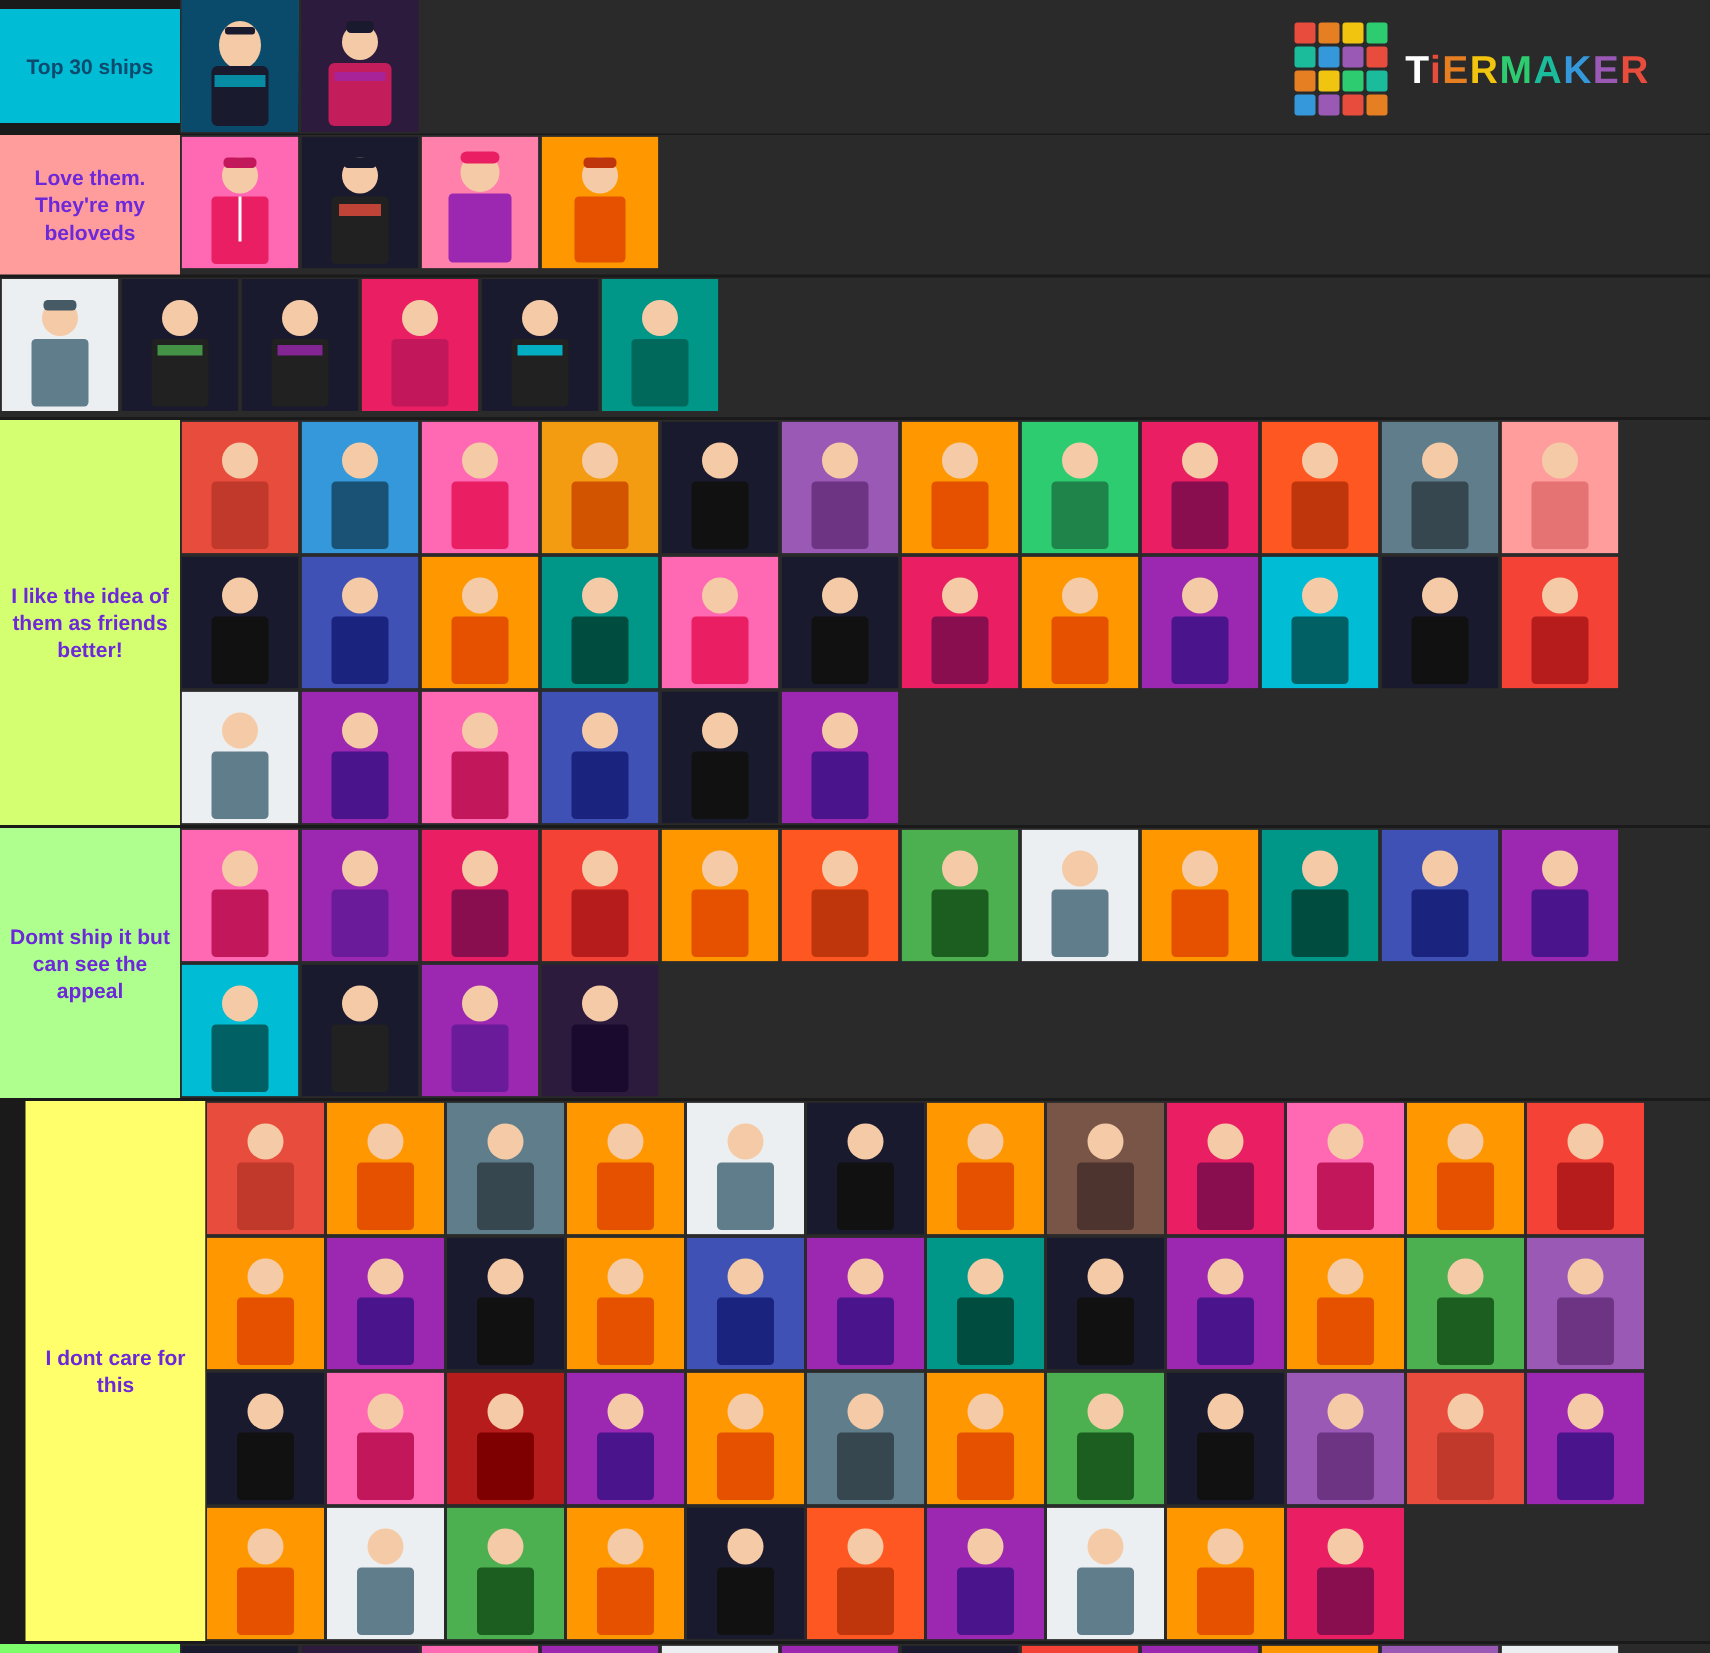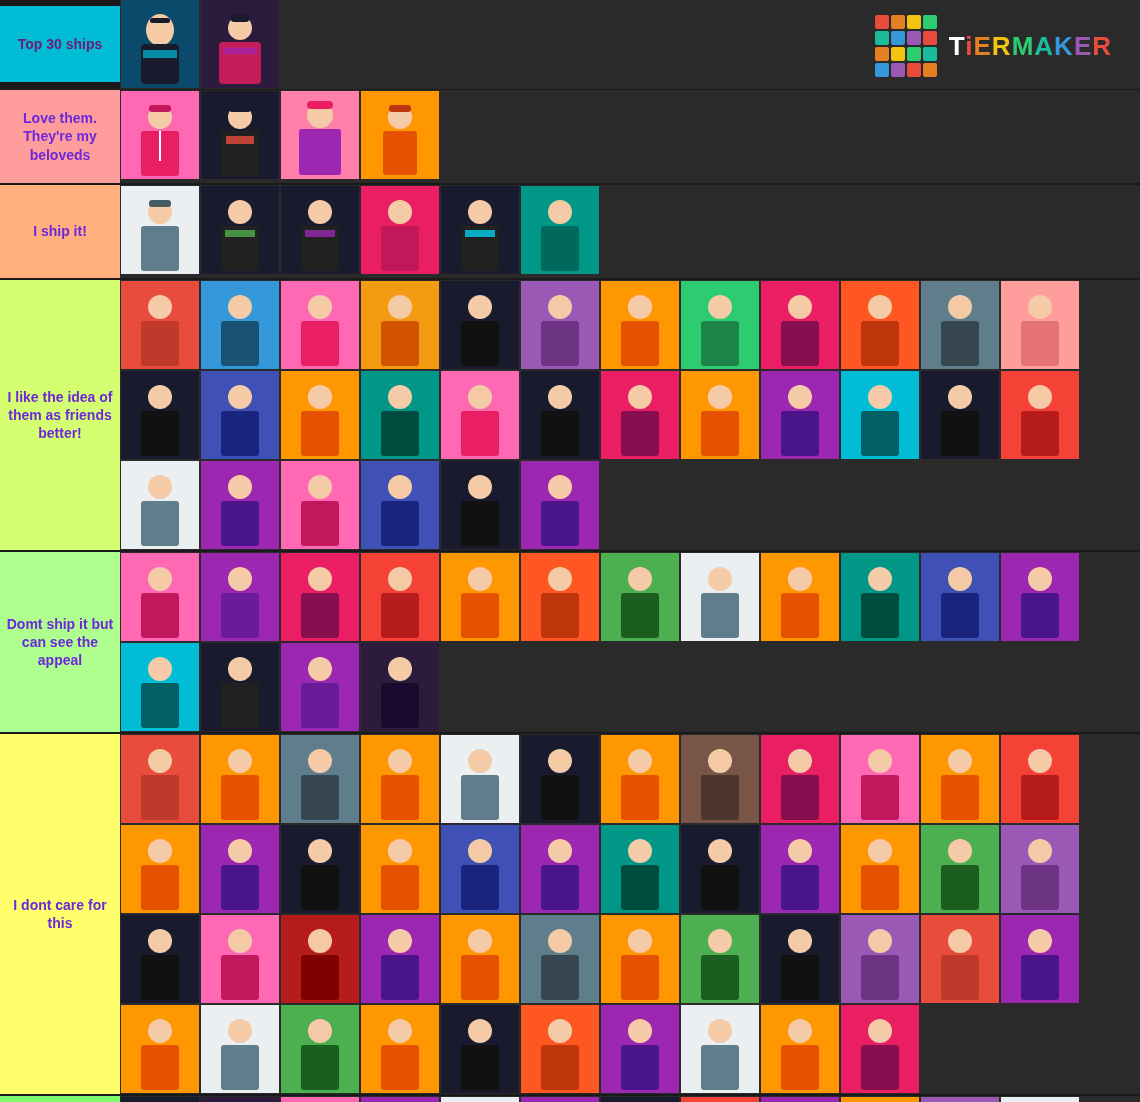--- a/index.html
+++ b/index.html
@@ -45,21 +45,21 @@
     .header-label {
       width: 120px;
       background: #00bcd4;
       height: 76px;
       display: flex;
       align-items: center;
       justify-content: center;
       text-align: center;
       font-size: 14px;
       font-weight: bold;
-      color: #701a75;
+      color: #0c4a6e;
       padding: 3px;
     }
     .header-content {
       display: flex;
       flex: 1;
       background: #2a2a2a;
       height: 90px;
     }
     .tiermaker-logo {
       margin-left: auto;
@@ -121,21 +121,21 @@
         <svg width="78" height="88" viewBox="0 0 78 88" style="position:absolute;inset:0;">
           <rect width="78" height="88" fill="#2d1b3d"></rect>
           <circle cx="39" cy="28" r="12" fill="#f5cba7"></circle>
           <rect x="18" y="42" width="42" height="42" rx="4" fill="#e91e63" opacity="0.8"></rect>
           <rect x="22" y="48" width="34" height="6" fill="#9c27b0" opacity="0.7"></rect>
           <rect x="30" y="14" width="18" height="8" rx="3" fill="#1a1a2e"></rect>
         </svg>
       </div>
     </div>
 
-    <div class="tiermaker-logo" style="position:absolute; right:8px; top:15px; display:flex; align-items:center; gap:12px;">
+    <div class="tiermaker-logo" style="position:absolute; right:20px; top:15px; display:flex; align-items:center; gap:12px;">
       <div class="logo-grid">
         <div style="width:14px;height:14px;background:#e74c3c;border-radius:2px;"></div>
         <div style="width:14px;height:14px;background:#e67e22;border-radius:2px;"></div>
         <div style="width:14px;height:14px;background:#f1c40f;border-radius:2px;"></div>
         <div style="width:14px;height:14px;background:#2ecc71;border-radius:2px;"></div>
         <div style="width:14px;height:14px;background:#1abc9c;border-radius:2px;"></div>
         <div style="width:14px;height:14px;background:#3498db;border-radius:2px;"></div>
         <div style="width:14px;height:14px;background:#9b59b6;border-radius:2px;"></div>
         <div style="width:14px;height:14px;background:#e74c3c;border-radius:2px;"></div>
         <div style="width:14px;height:14px;background:#e67e22;border-radius:2px;"></div>
@@ -189,23 +189,20 @@
             <rect width="78" height="88" fill="#ff9800"></rect>
             <circle cx="39" cy="26" r="12" fill="#f5cba7"></circle>
             <rect x="22" y="40" width="34" height="44" rx="3" fill="#e65100"></rect>
             <rect x="28" y="14" width="22" height="7" rx="3" fill="#bf360c"></rect>
           </svg>
         </div>
     </div>
   </div>
 
   <div class="tier-row" style="min-height:95px;">
-    <div class="tier-label label-peach">
-      <span>I ship it!</span>
-    </div>
     <div class="tier-content">
       <div class="char-card">
           <svg width="78" height="88" viewBox="0 0 78 88">
             <rect width="78" height="88" fill="#eceff1"></rect>
             <circle cx="39" cy="26" r="12" fill="#f5cba7"></circle>
             <rect x="20" y="40" width="38" height="45" rx="3" fill="#607d8b"></rect>
             <rect x="28" y="14" width="22" height="7" rx="3" fill="#455a64"></rect>
           </svg>
         </div>
       <div class="char-card">
@@ -584,21 +581,21 @@
       <div class="char-card">
           <svg width="78" height="88" viewBox="0 0 78 88">
             <rect width="78" height="88" fill="#2d1b3d"></rect>
             <circle cx="39" cy="26" r="12" fill="#f5cba7"></circle>
             <rect x="20" y="40" width="38" height="45" rx="3" fill="#1a0a2e"></rect>
           </svg>
         </div>
     </div>
   </div>
 
-  <div class="tier-row" style="min-height:360px; flex-wrap:wrap; align-items:center;">
+  <div class="tier-row" style="min-height:360px; flex-wrap:wrap; align-items:center;padding-left:17px;">
     <div class="tier-label label-yellow" style="align-self:stretch;">
       <span>I dont care for this</span>
     </div>
     <div class="tier-content" style="flex-wrap:wrap; align-content:flex-start;">
 
       <div class="char-card">
           <svg width="78" height="88" viewBox="0 0 78 88">
             <rect width="78" height="88" fill="#e74c3c"></rect>
             <circle cx="39" cy="26" r="12" fill="#f5cba7"></circle>
             <rect x="20" y="40" width="38" height="45" rx="3" fill="#c0392b"></rect>

